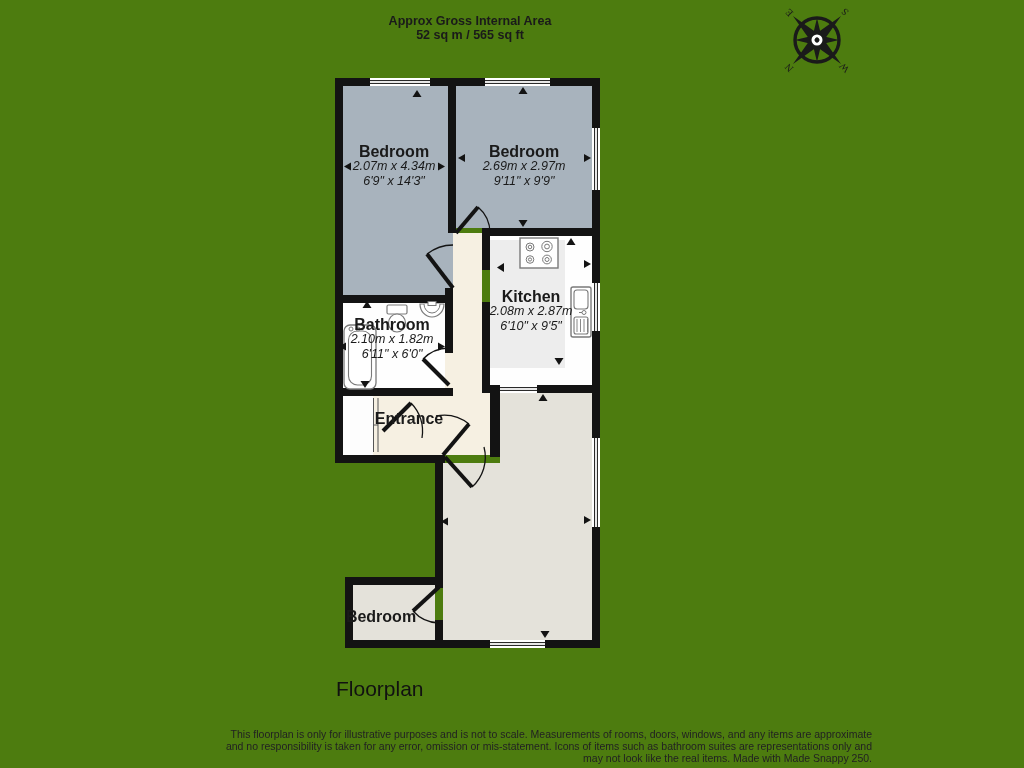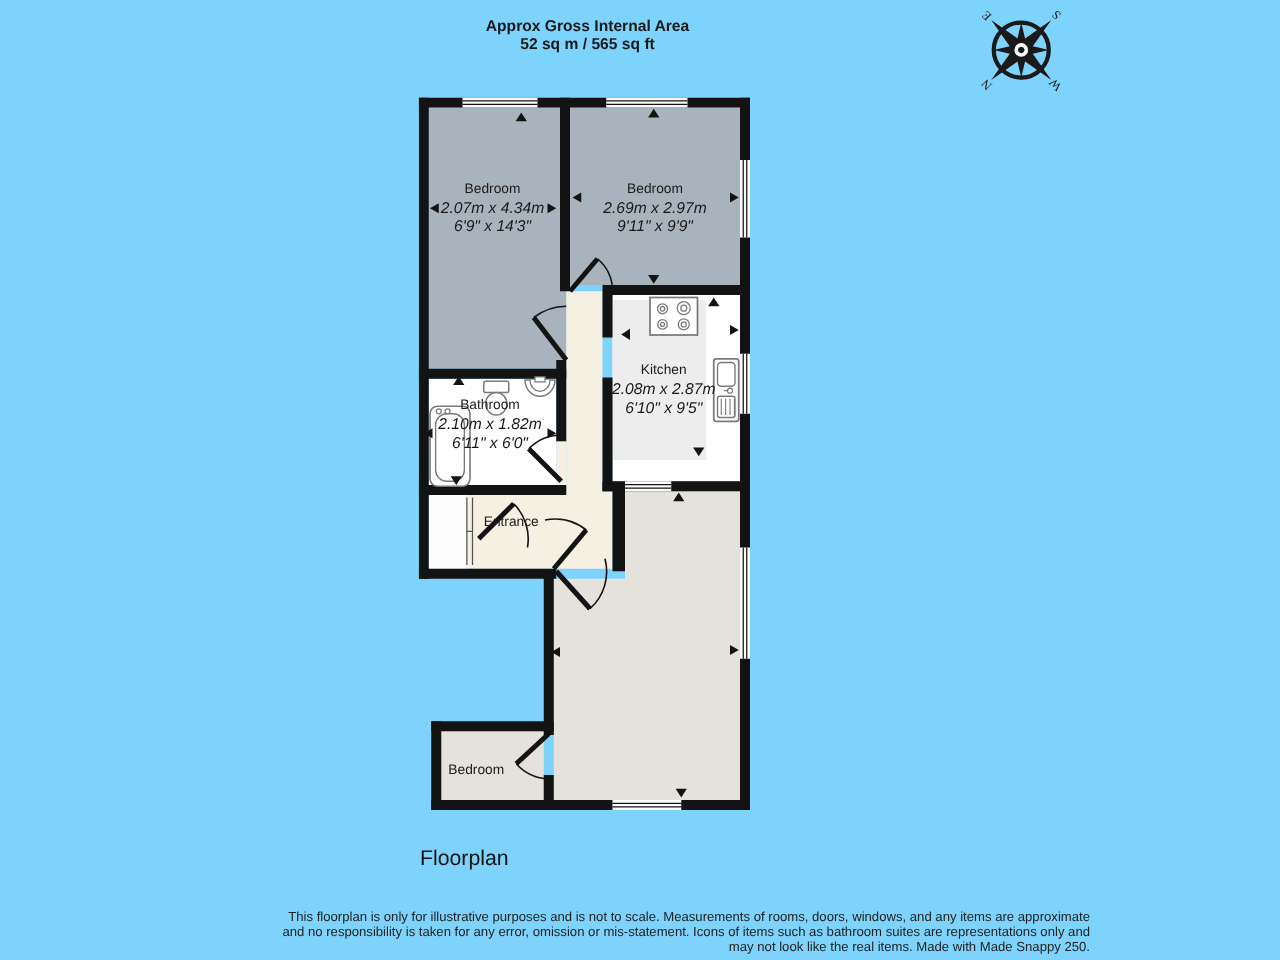--- a/index.html
+++ b/index.html
@@ -1,33 +1,33 @@
 <!DOCTYPE html>
 <html><head>
 <meta charset="utf-8">
 <style>
   html,body { margin:0; padding:0; background:#ffffff; }
   .screen {
     position:relative; width:1024px; height:768px; overflow:hidden;
-    background:#7dd3fc; font-family:"Liberation Sans", sans-serif; color:#1a1a1a;
+    background:#4d7c0f; font-family:"Liberation Sans", sans-serif; color:#1a1a1a;
   }
   .title {
     position:absolute; left:470px; top:15px; transform:translateX(-50%);
     text-align:center; font-weight:bold; font-size:12.5px; line-height:13.5px;
     white-space:nowrap;
   }
   .plan-svg { position:absolute; left:335px; top:78px; }
   .compass-svg { position:absolute; left:769px; top:-8px; }
   .room-label {
     position:absolute; transform:translateX(-50%); text-align:center;
     white-space:nowrap; color:#1a1a1a;
   }
-  .rn { font-weight:normal; font-size:11px; line-height:15px; }
+  .rn { font-weight:bold; font-size:16px; line-height:15px; }
   .rd { font-size:12.5px; line-height:15px;font-style:italic; }
-  .caption { position:absolute; left:336px; top:677px; font-size:17px; color:#111; }
+  .caption { position:absolute; left:336px; top:677px; font-size:21px; color:#111; }
   .disclaimer {
     position:absolute; left:512px; top:728px; transform:translateX(-50%);
     width:720px; text-align:right; font-size:10.5px; line-height:12.2px; color:#222;
   }
   svg text.cletter { font-family:"Liberation Serif", serif; font-size:10px; fill:#1a1a1a; }
 </style>
 </head>
 <body>
 
 <div class="screen">

